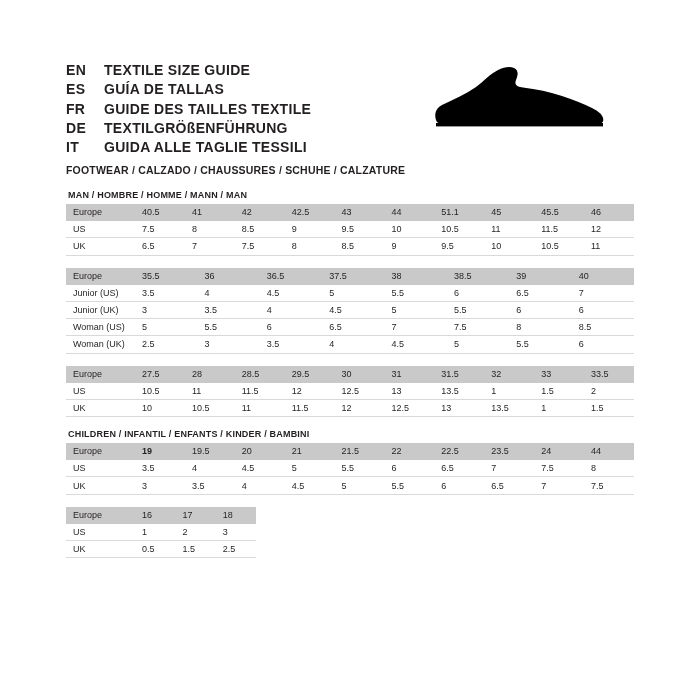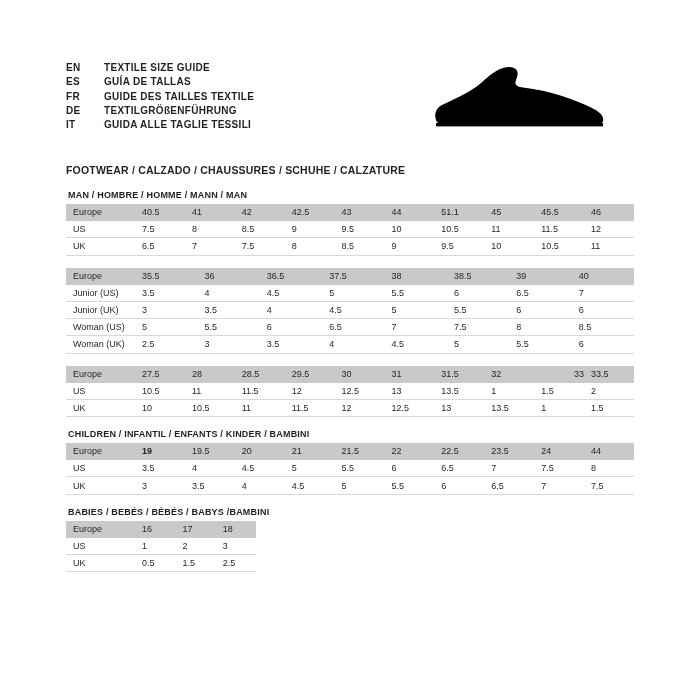--- a/index.html
+++ b/index.html
@@ -22,21 +22,21 @@
     padding: 62px 66px 0 66px;
   }
 
   
   .header {
     position: relative;
     height: 92px;
   }
   .lang-table {
     border-collapse: collapse;
-    font-size: 10px;
+    font-size: 14px;
     letter-spacing: 0.3px;
   }
   .lang-table td {
     padding: 0 0 3.3px 0;
     vertical-align: top;
     white-space: nowrap;
   }
   .lang-code {
     width: 38px;
     font-weight: bold;
@@ -256,21 +256,21 @@
             <tr class="head">
               <td class="rowlabel">Europe</td>
               <td style="width: 9.1%;">27.5</td>
               <td style="width: 9.1%;">28</td>
               <td style="width: 9.1%;">28.5</td>
               <td style="width: 9.1%;">29.5</td>
               <td style="width: 9.1%;">30</td>
               <td style="width: 9.1%;">31</td>
               <td style="width: 9.1%;">31.5</td>
               <td style="width: 9.1%;">32</td>
-              <td style="width: 9.1%; text-align: right;">33</td>
+              <td style="width: 9.1%;">33</td>
               <td style="width: 9.1%;">33.5</td>
             </tr>
             <tr class="">
               <td class="rowlabel">US</td>
               <td style="width: 9.1%;">10.5</td>
               <td style="width: 9.1%;">11</td>
               <td style="width: 9.1%;">11.5</td>
               <td style="width: 9.1%;">12</td>
               <td style="width: 9.1%;">12.5</td>
               <td style="width: 9.1%;">13</td>
@@ -335,21 +335,20 @@
               <td style="width: 9.1%;">5.5</td>
               <td style="width: 9.1%;">6</td>
               <td style="width: 9.1%;">6.5</td>
               <td style="width: 9.1%;">7</td>
               <td style="width: 9.1%;">7.5</td>
             </tr>
           </tbody>
         </table>
       </div>
       <div class="group babies">
-        <div class="group-title">BABIES / BEBÉS / BÉBÉS / BABYS /BAMBINI</div>
         <table class="size">
           <tbody>
             <tr class="head">
               <td class="rowlabel">Europe</td>
               <td style="width: 26.6667%;">16</td>
               <td style="width: 26.6667%;">17</td>
               <td style="width: 26.6667%;">18</td>
             </tr>
             <tr class="">
               <td class="rowlabel">US</td>

